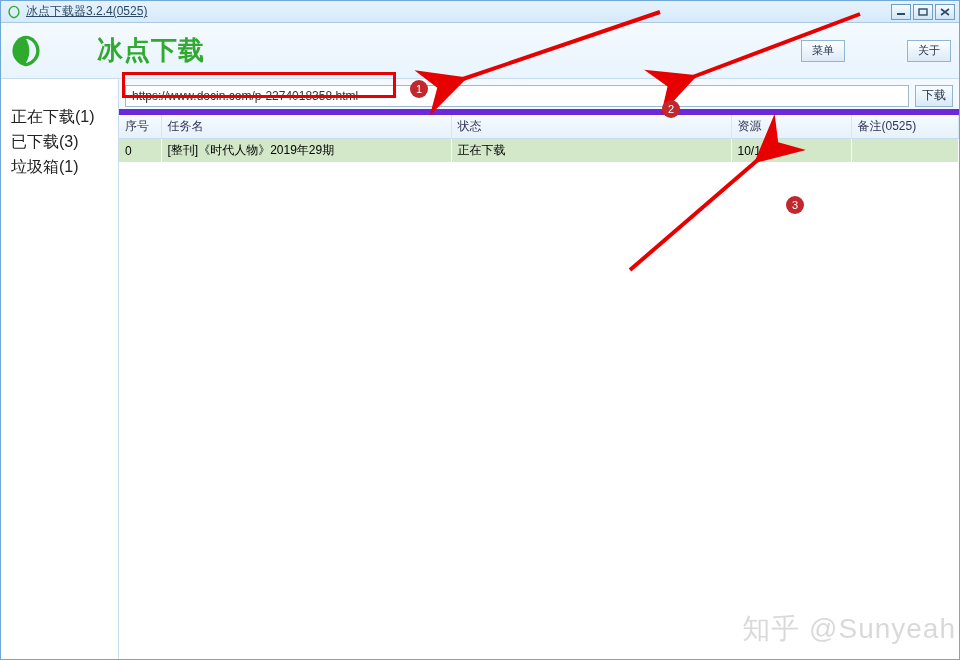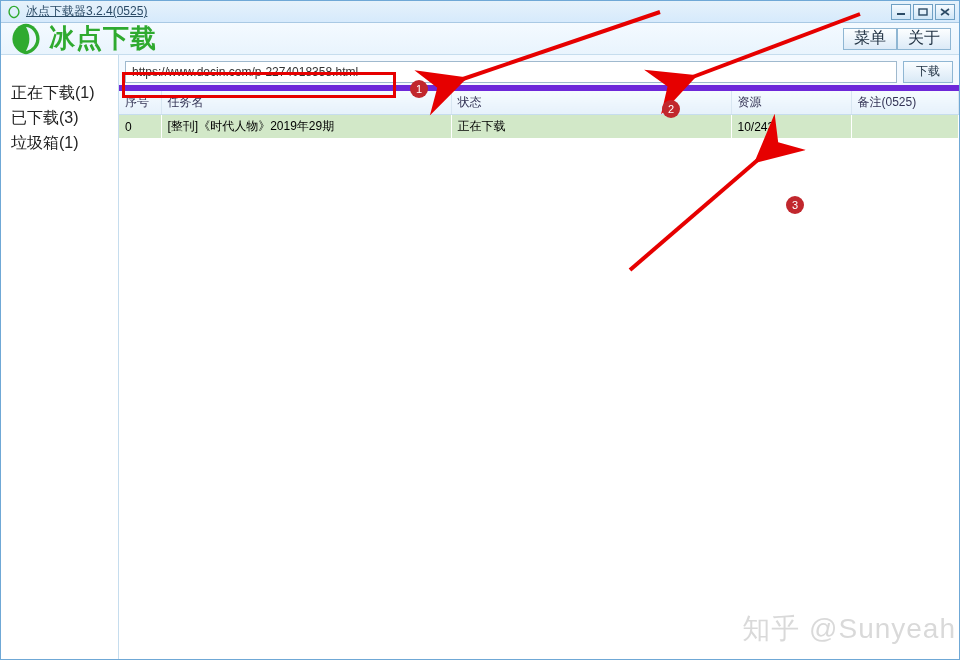--- a/index.html
+++ b/index.html
@@ -43,44 +43,45 @@
     background: linear-gradient(#f6fbff, #cfe6f7);
     display: flex; align-items: center; justify-content: center;
     font-size: 10px; line-height: 1;
     color: #2b4b66;
     cursor: pointer;
   }
   .tb-btn svg { display:block; }
 
   
   .brandbar {
-    height: 32px;
+    height: 56px;
     background: linear-gradient(#f4faff, #e9f4fd);
     border-bottom: 1px solid #c6ddee;
     display: flex; align-items: center;
     padding: 0 8px;
     position: relative;
+    gap: 48px;
   }
   .brand-logo {
     width: 34px; height: 34px; margin-right: 6px;
   }
   .brand-title {
     font-size: 26px; font-weight: bold;
     color: #2faa2f;
     letter-spacing: 1px;
   }
   .brandbar .spacer { flex: 1; }
   .tool-btn {
     height: 22px; padding: 0 10px;
-    margin-left: 0;
+    margin-left: 14px;
     border: 1px solid #8fb6d3;
     background: linear-gradient(#fcfeff, #dceaf7);
     display: flex; align-items: center;
     cursor: pointer;
-    font-size: 16px; color: #234;
+    font-size: 11px; color: #234;
   }
 
   
   .main {
     flex: 1;
     display: flex;
     min-height: 0;
   }
   .sidebar {
     width: 118px;
@@ -113,21 +114,21 @@
   .url-input {
     flex: 1;
     height: 22px;
     border: 1px solid #9fb9ce;
     padding: 0 6px;
     font-size: 12px;
     background: #fff;
     color: #333;
   }
   .dl-btn {
-    height: 22px; width: 50px;
+    height: 22px; width: 38px;
     border: 1px solid #8fb6d3;
     background: linear-gradient(#fafdff, #d9e9f6);
     display: flex; align-items: center; justify-content: center;
     cursor: pointer;
     font-size: 12px; color: #234;
   }
 
   
   .tablewrap {
     flex: 1;
@@ -265,21 +266,21 @@
               <th>状态</th>
               <th>资源</th>
               <th>备注(0525)</th>
             </tr>
           </thead>
           <tbody>
             <tr class="row-active">
               <td>0</td>
               <td>[整刊]《时代人物》2019年29期</td>
               <td>正在下载</td>
-              <td>10/243</td>
+              <td>10/166</td>
               <td></td>
             </tr>
           </tbody>
         </table>
       </div>
 
     </div>
   </div>
 </div>
 

